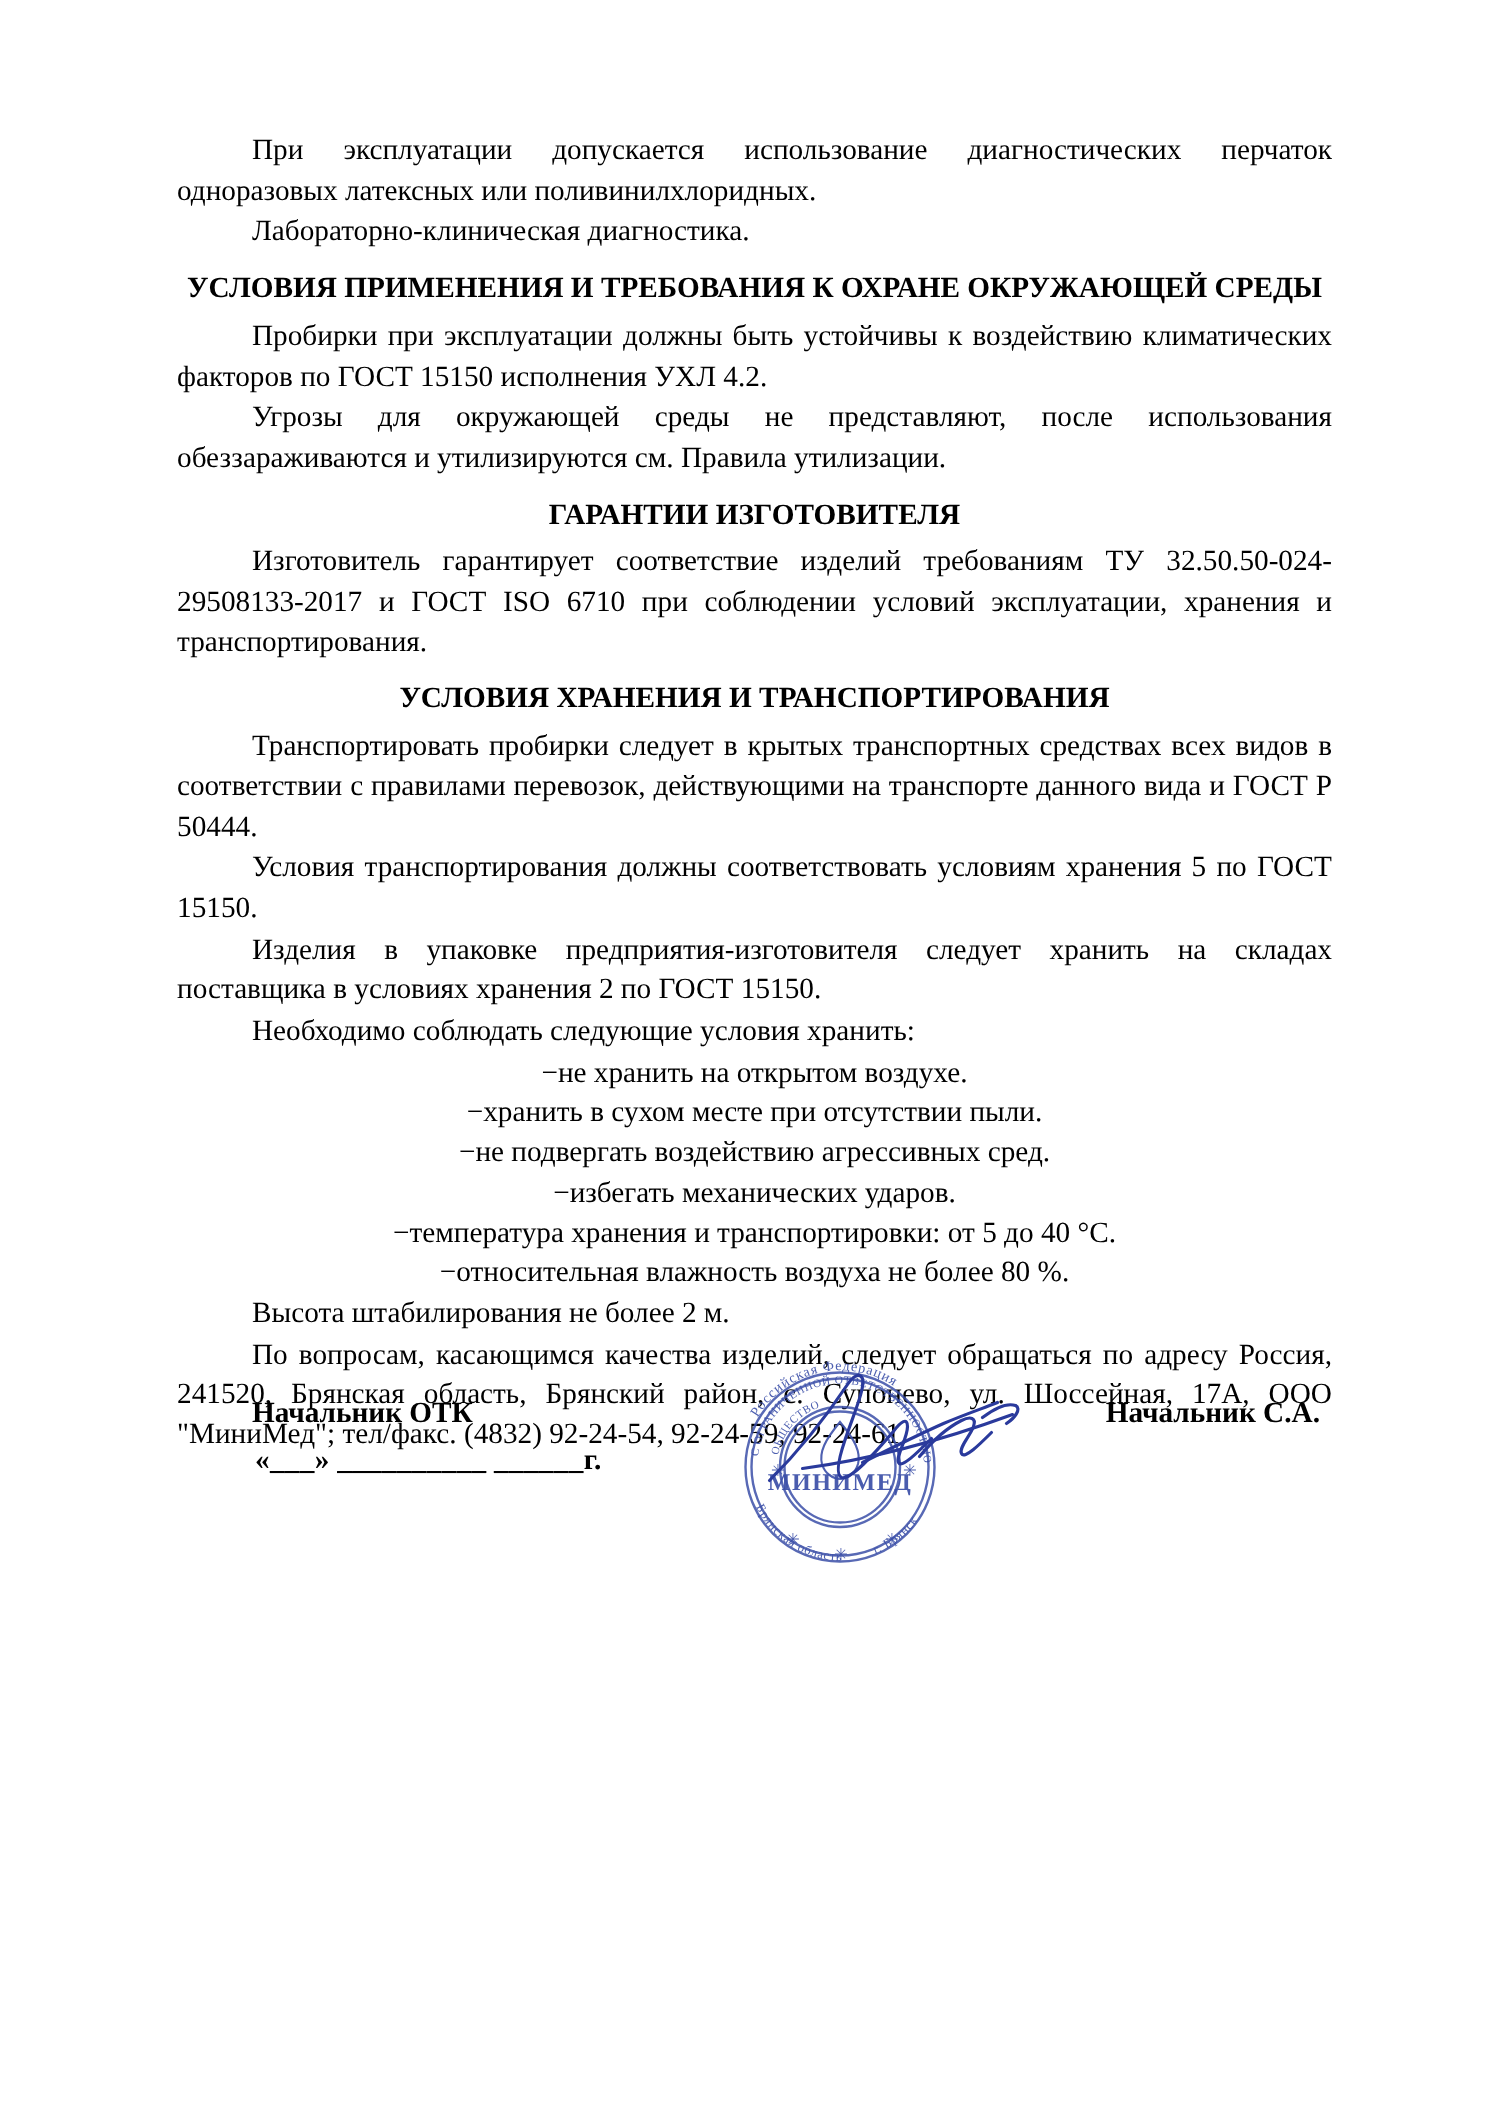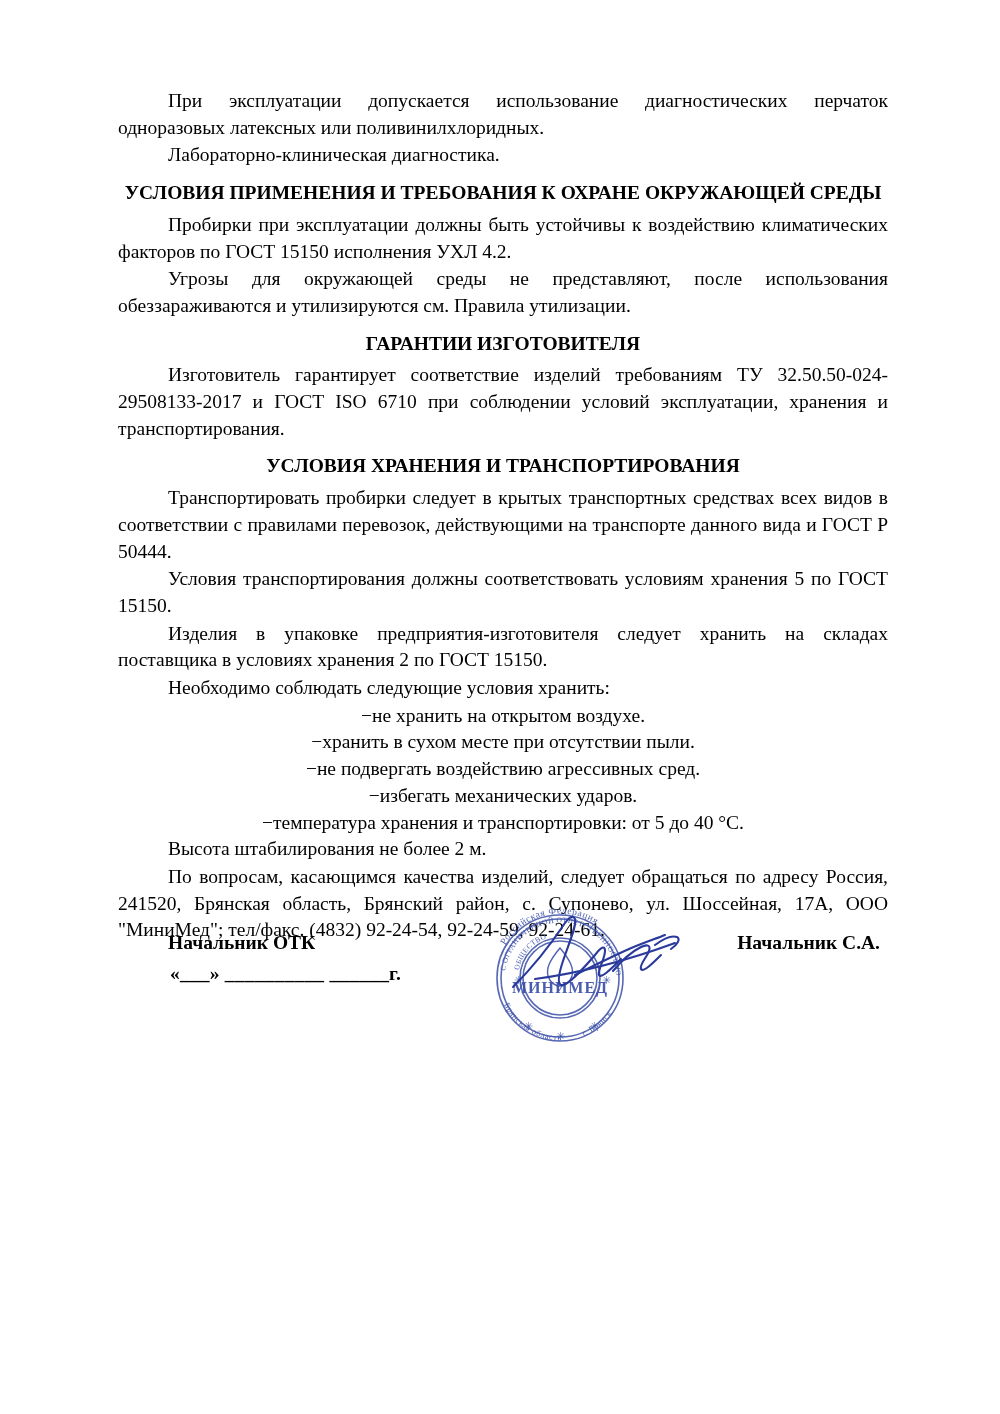--- a/index.html
+++ b/index.html
@@ -130,20 +130,21 @@
     <p class="indent">Транспортировать пробирки следует в крытых транспортных средствах всех видов в соответствии с правилами перевозок, действующими на транспорте данного вида и ГОСТ Р 50444.</p>
     <p class="indent">Условия транспортирования должны соответствовать условиям хранения 5 по ГОСТ 15150.</p>
     <p class="indent">Изделия в упаковке предприятия-изготовителя следует хранить на складах поставщика в условиях хранения 2 по ГОСТ 15150.</p>
     <p class="indent">Необходимо соблюдать следующие условия хранить:</p>
 
     <p class="dash-item">−не хранить на открытом воздухе.</p>
     <p class="dash-item">−хранить в сухом месте при отсутствии пыли.</p>
     <p class="dash-item">−не подвергать воздействию агрессивных сред.</p>
     <p class="dash-item">−избегать механических ударов.</p>
     <p class="dash-item">−температура хранения и транспортировки: от 5 до 40 °С.</p>
+    <p class="dash-item">−относительная влажность воздуха не более 80 %.</p>
 
     <p class="indent">Высота штабилирования не более 2 м.</p>
     <p class="indent">По вопросам, касающимся качества изделий, следует обращаться по адресу Россия, 241520, Брянская область, Брянский район, с. Супонево, ул. Шоссейная, 17А, ООО "МиниМед"; тел/факс. (4832) 92-24-54, 92-24-59, 92-24-61.</p>
 
   </div>
 
   <div class="sign-block">
     <div class="sign-left">Начальник ОТК</div>
     <div class="sign-date">«___» __________  ______г.</div>
     <div class="sign-right">Начальник С.А.</div>

